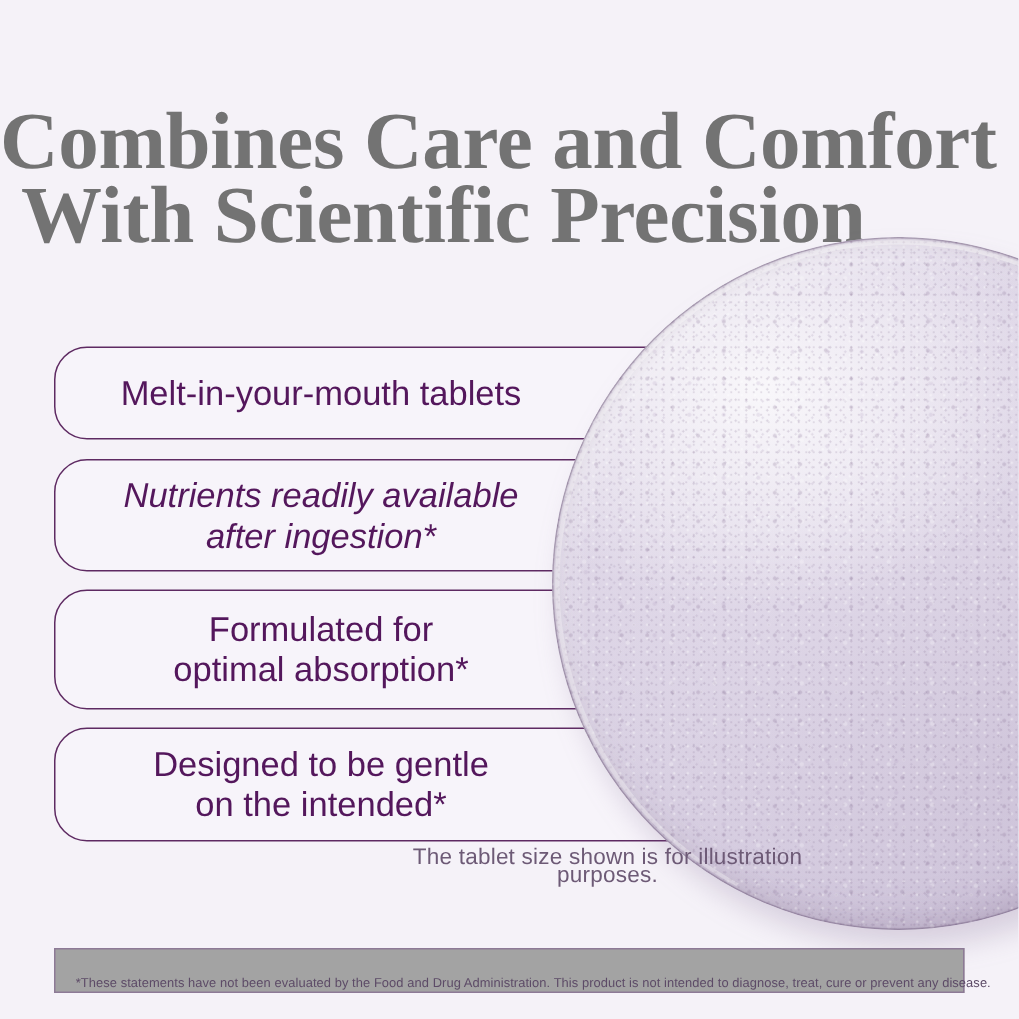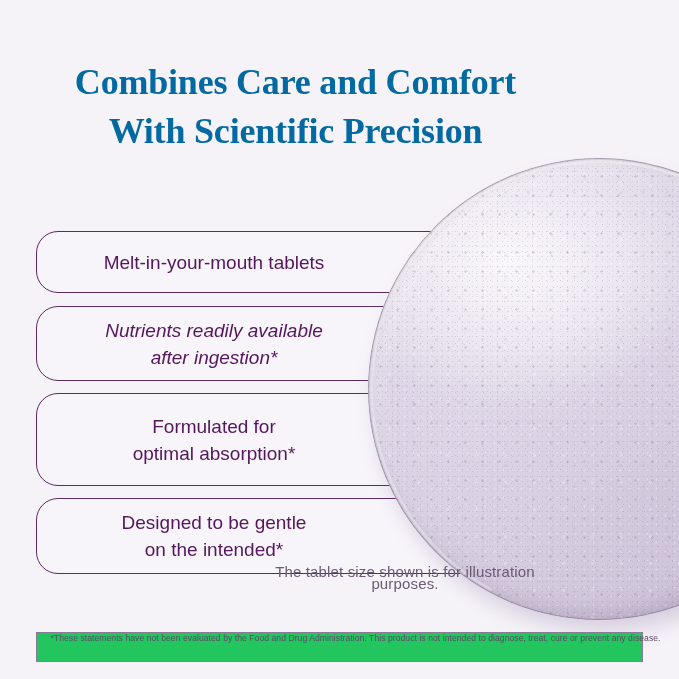--- a/index.html
+++ b/index.html
@@ -22,24 +22,24 @@
     overflow: hidden;
   }
 
   
   .headline {
     position: absolute;
     left: 0;
     top: 34px;
     width: 591px;
     text-align: center;
-    color: #0369a1;
+    color: #737373;
     font-family: "Liberation Serif", serif;
     font-weight: 700;
-    font-size: 36px;
+    font-size: 54px;
     line-height: 49px;
     letter-spacing: -0.2px;
   }
   .headline .hl-line {
     display: block;
     white-space: nowrap;
   }
 
   
   .features {
@@ -50,37 +50,37 @@
     z-index: 2;
   }
   .feature-box {
     position: relative;
     box-sizing: border-box;
     width: 470px;
     border: 1px solid #5e2a62;
     border-radius: 22px;
     background: #f7f4fa;
     color: #54175c;
-    font-size: 19px;
+    font-size: 23px;
     line-height: 27px;
     display: flex;
     align-items: center;
     justify-content: center;
     text-align: center;
     padding: 16px 8px;
   }
   .feature-box .fb-text {
     display: block;
     
     transform: translateX(-57px);
     white-space: pre-line;
   }
   .fb-1 { height: 62px; margin-bottom: 13px; }
   .fb-2 { height: 75px; margin-bottom: 12px; font-style: italic; }
-  .fb-3 { height: 93px; margin-bottom: 12px; }
+  .fb-3 { height: 80px; margin-bottom: 12px; }
   .fb-4 { height: 76px; }
 
   
   .tablet-wrap {
     position: absolute;
     left: 368px;
     top: 158px;
     width: 462px;
     height: 462px;
     z-index: 5;
@@ -188,23 +188,23 @@
 
   
   .footer {
     position: absolute;
     left: 36px;
     top: 632px;
     width: 607px;
     height: 30px;
     box-sizing: border-box;
     border: 1px solid #8d7a96;
-    background: #22c55e;
+    background: #a3a3a3;
     display: flex;
-    align-items: flex-start;
+    align-items: flex-end;
     justify-content: center;
     z-index: 8;
     padding-left: 32px;
   }
   .footer-text {
     color: #5d4b67;
     font-size: 8.6px;
     line-height: 11px;
     letter-spacing: 0.05px;
     text-align: center;

